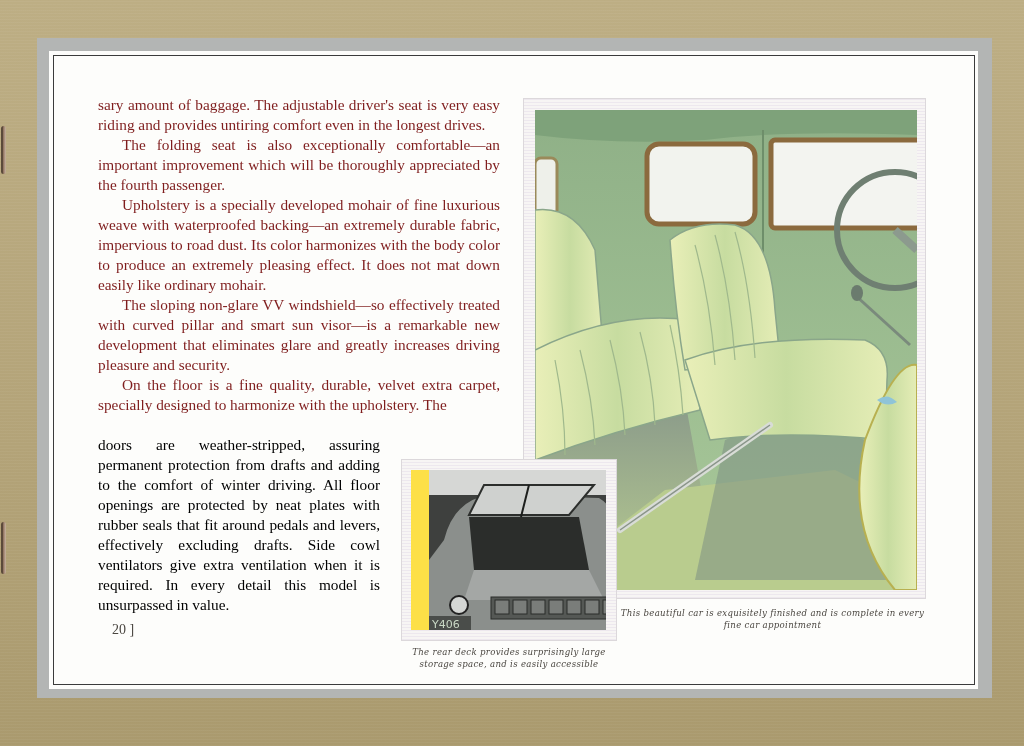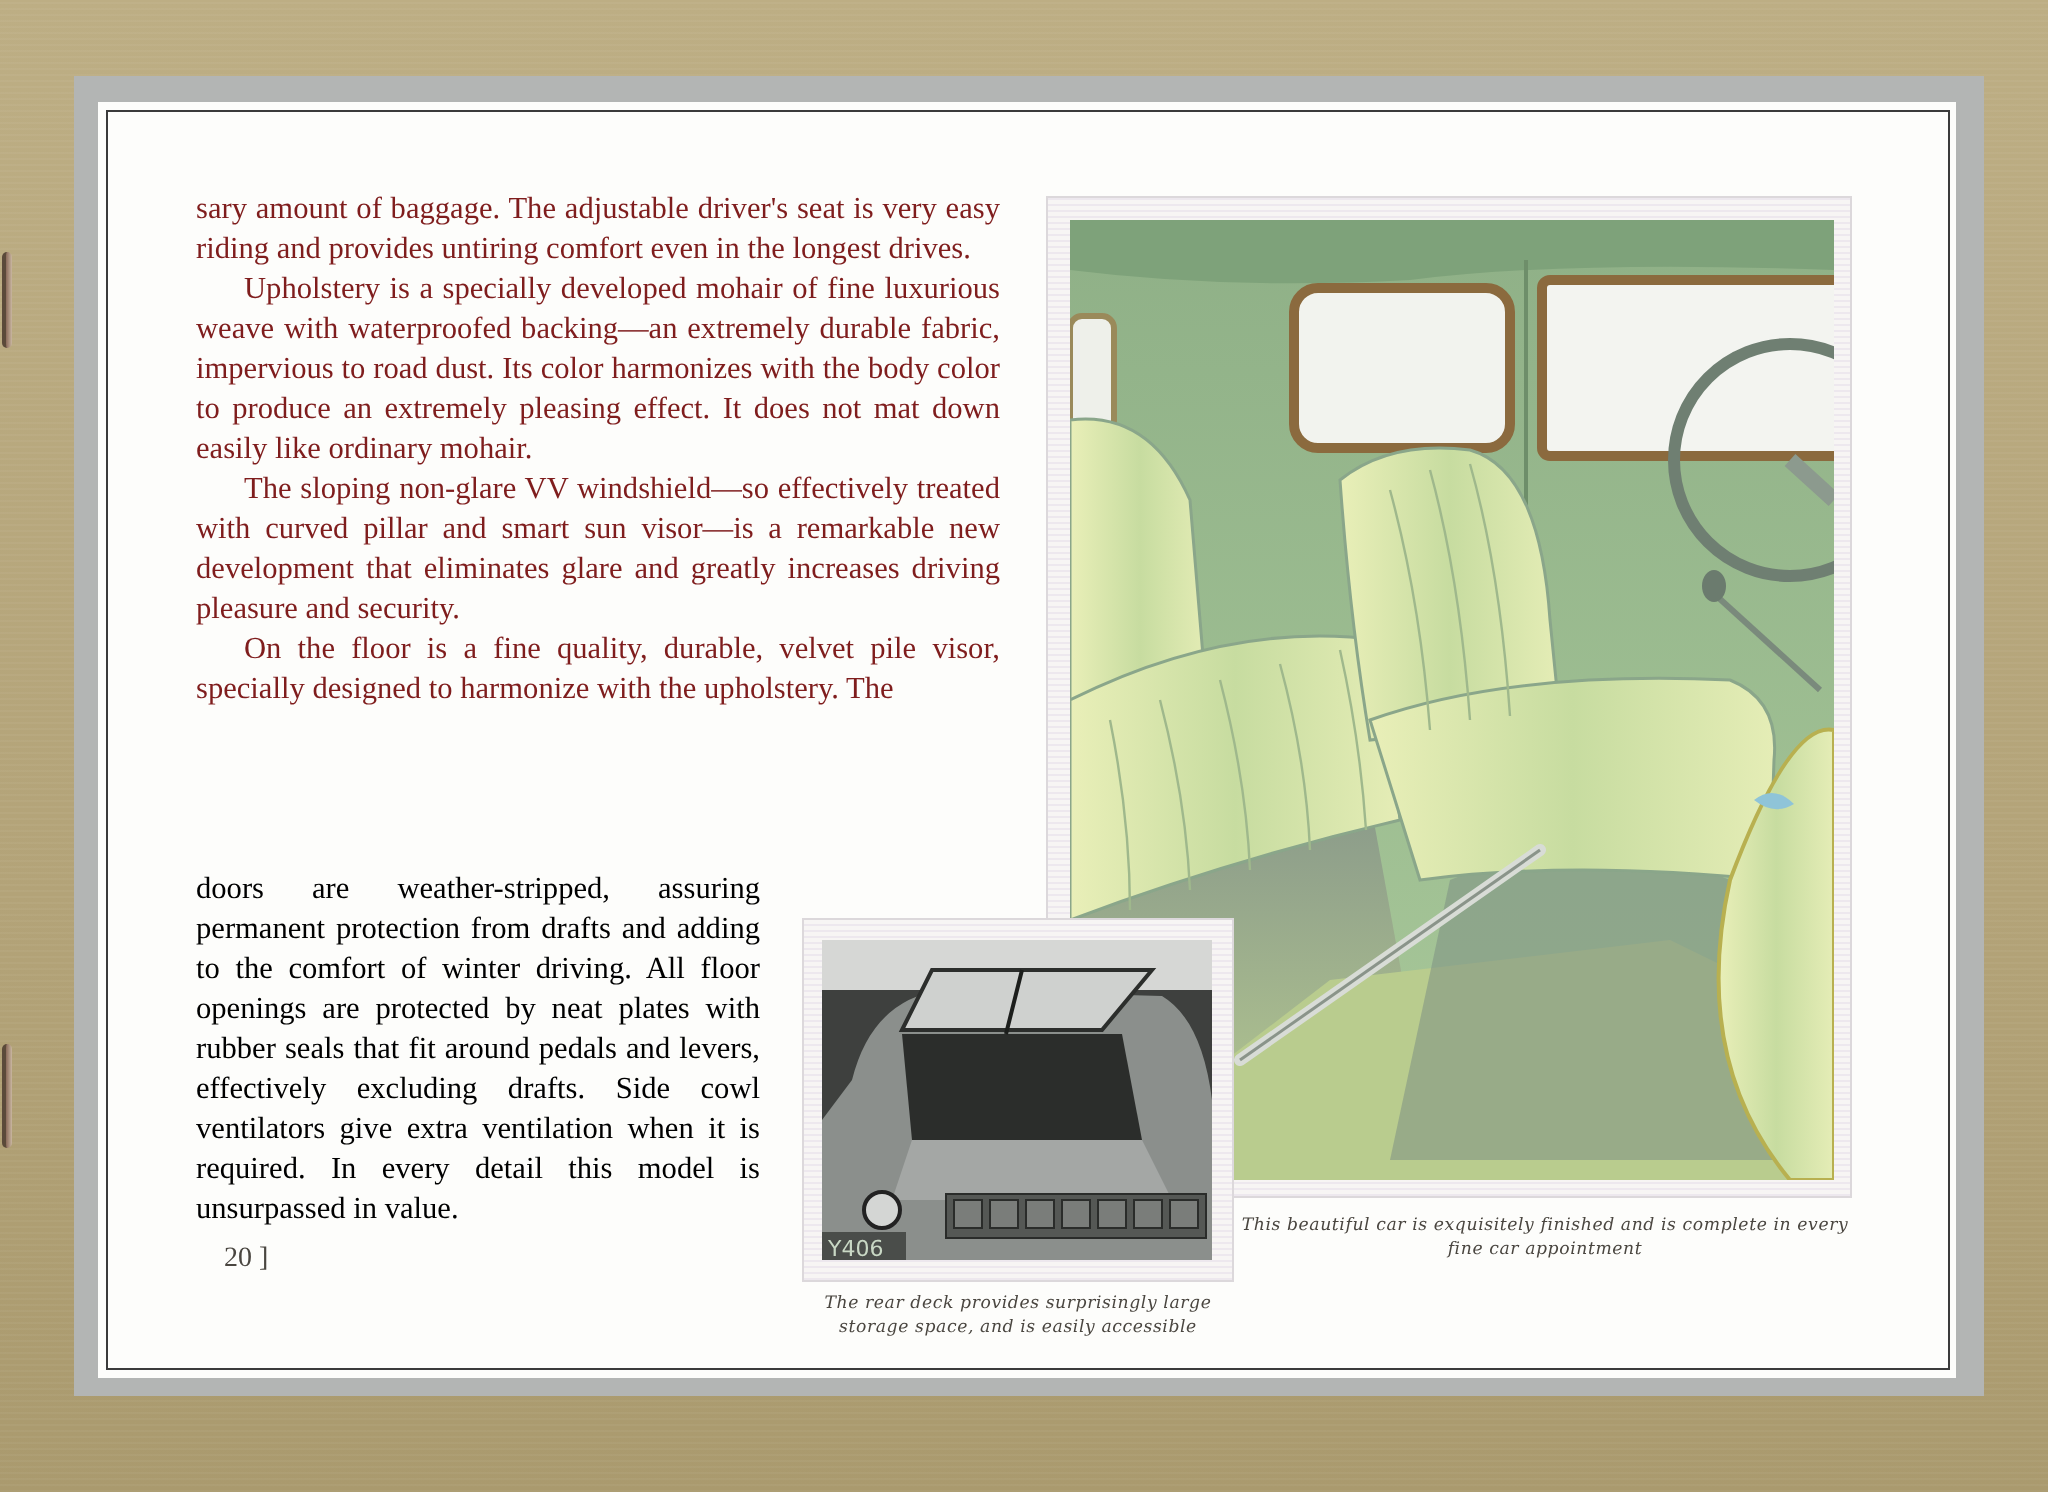--- a/index.html
+++ b/index.html
@@ -51,21 +51,21 @@
     border: 1px solid #dcd8db;
   }
   .main-frame { left: 523px; top: 98px; width: 403px; height: 501px; }
   .main-pic {
     position: absolute; left: 535px; top: 110px; width: 382px; height: 480px; overflow: hidden;
     background: #a9c79a;
   }
   .small-frame { left: 401px; top: 459px; width: 216px; height: 182px; z-index: 3; }
   .small-pic {
     position: absolute; left: 411px; top: 470px; width: 195px; height: 160px; overflow: hidden;
-    background: #0ea5e9; z-index: 4;
+    background: #fde047; z-index: 4; padding-left: 18px;
   }
   .caption {
     position: absolute; color: #4a4640;
     font-family: "DejaVu Serif", serif; font-style: italic;
     font-size: 8.6px; line-height: 11.5px; text-align: center; letter-spacing: 0.3px;
   }
   .cap-main { left: 620px; top: 608px; width: 305px; }
   .cap-small { left: 401px; top: 647px; width: 216px; }
 </style>
 </head>
@@ -73,23 +73,24 @@
 
 <div class="staple" style="top:126px;height:48px;"></div>
 <div class="staple" style="top:522px;height:52px;"></div>
 
 <div class="mat"></div>
 <div class="page"></div>
 <div class="rule"></div>
 
 <div class="body-text">
   <p class="first">sary amount of baggage. The adjustable driver's seat is very easy riding and provides untiring comfort even in the longest drives.</p>
+  <p>The folding seat is also exceptionally comfortable—an important improvement which will be thoroughly appreciated by the fourth passenger.</p>
   <p>Upholstery is a specially developed mohair of fine luxurious weave with waterproofed backing—an extremely durable fabric, impervious to road dust. Its color harmonizes with the body color to produce an extremely pleasing effect. It does not mat down easily like ordinary mohair.</p>
   <p>The sloping non-glare VV windshield—so effectively treated with curved pillar and smart sun visor—is a remarkable new development that eliminates glare and greatly increases driving pleasure and security.</p>
-  <p>On the floor is a fine quality, durable, velvet pile visor, specially designed to harmonize with the upholstery. The</p>
+  <p>On the floor is a fine quality, durable, velvet extra carpet, specially designed to harmonize with the upholstery. The</p>
 </div>
 
 <div class="narrow">
   <p>doors are weather-stripped, assuring permanent protection from drafts and adding to the comfort of winter driving. All floor openings are protected by neat plates with rubber seals that fit around pedals and levers, effectively excluding drafts. Side cowl ventilators give extra ventilation when it is required. In every detail this model is unsurpassed in value.</p>
 </div>
 
 <div class="folio">20 ]</div>
 
 <div class="frame main-frame"></div>
 <div class="main-pic">

